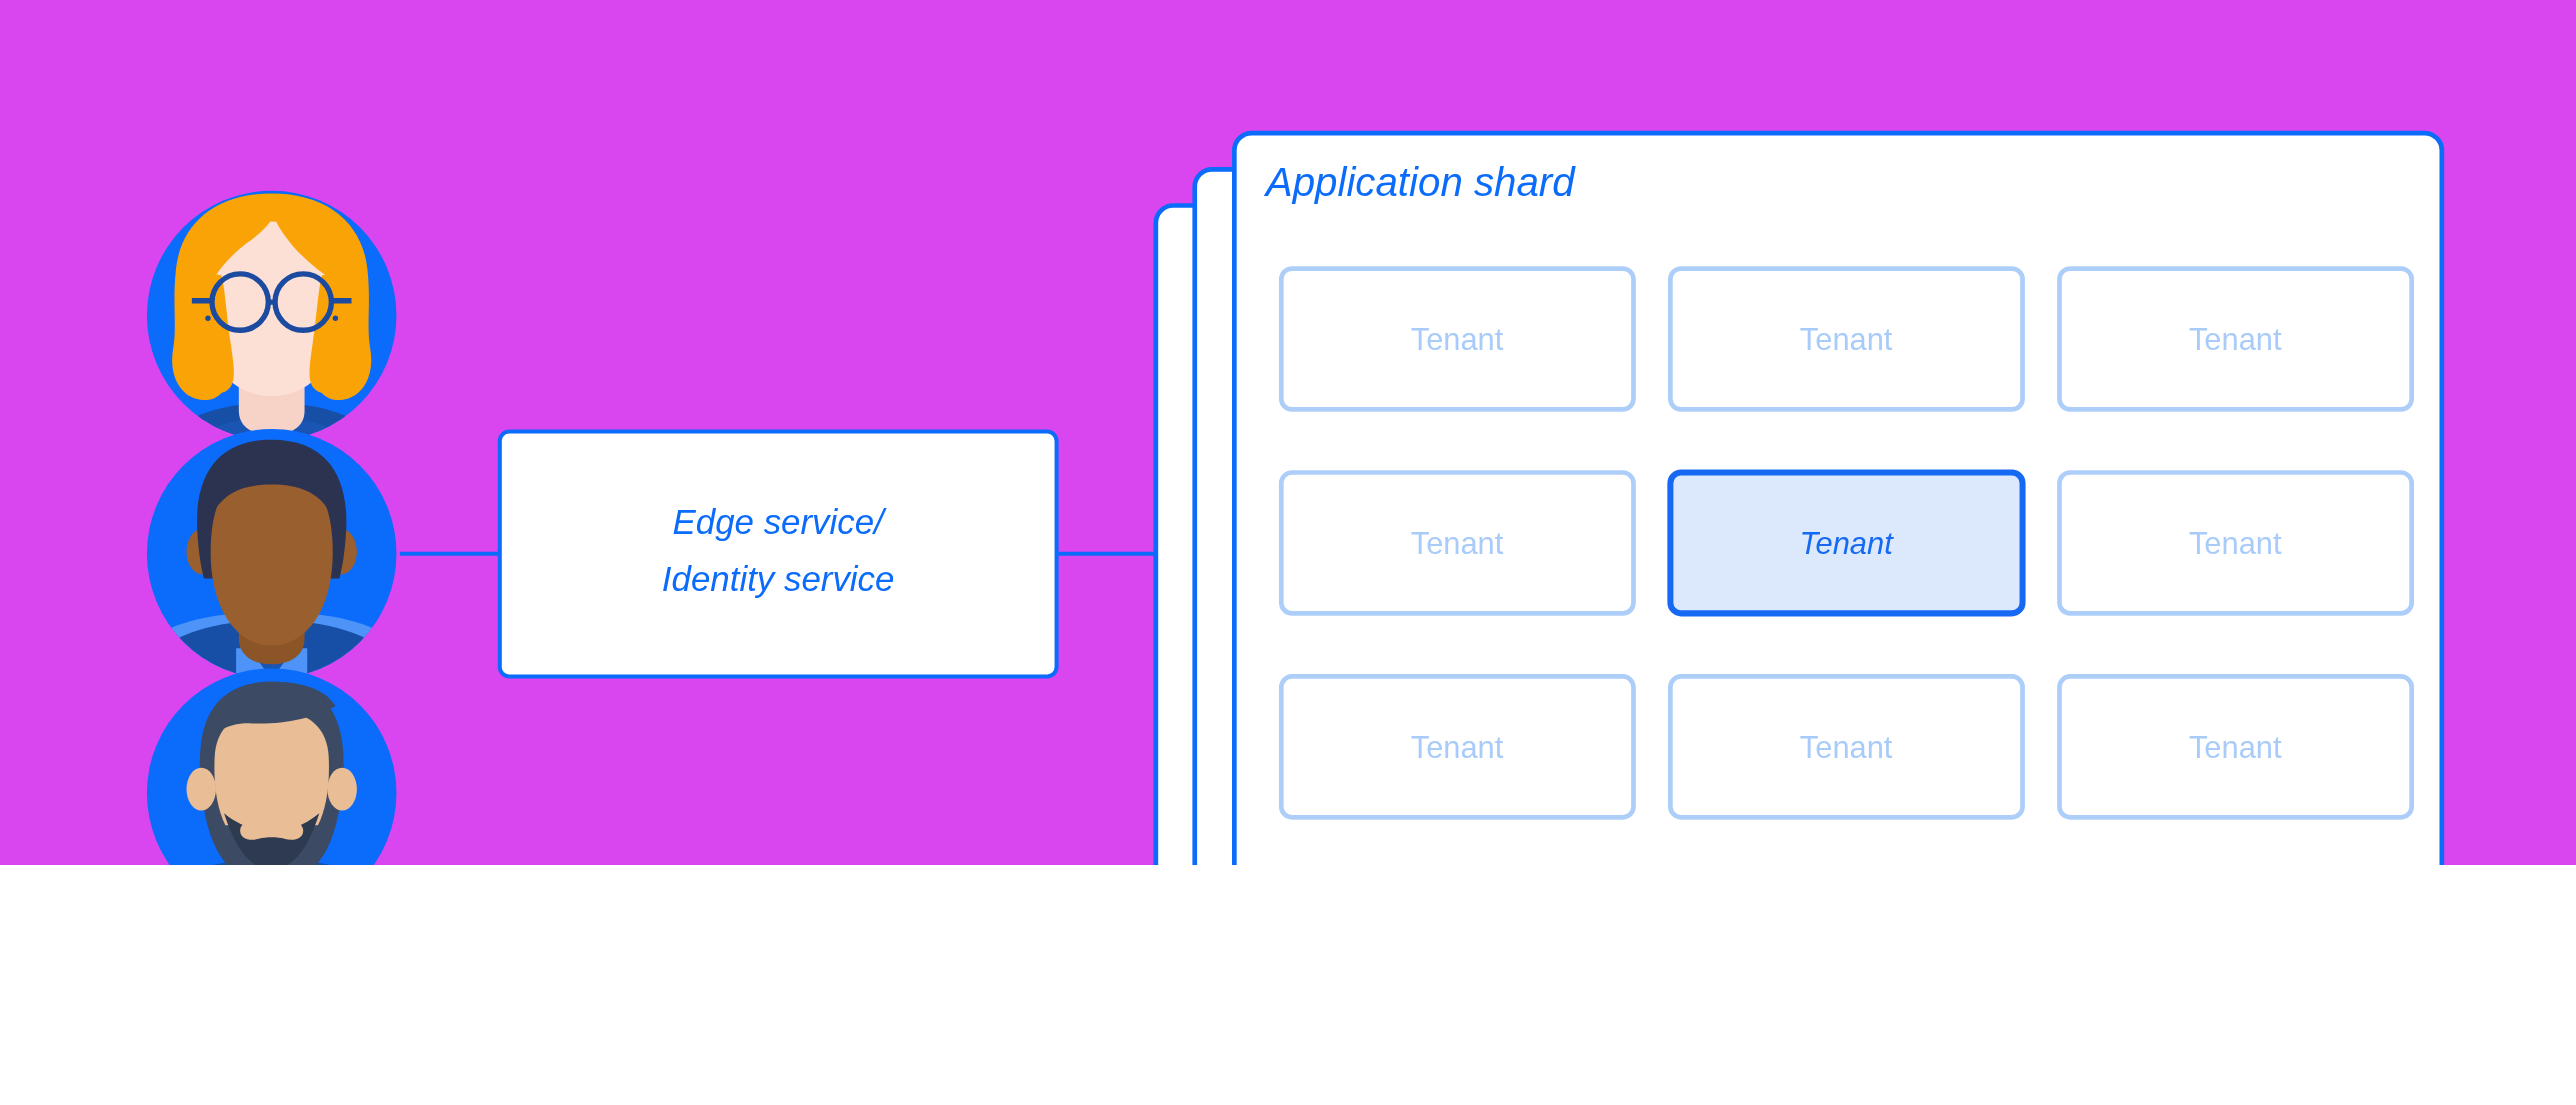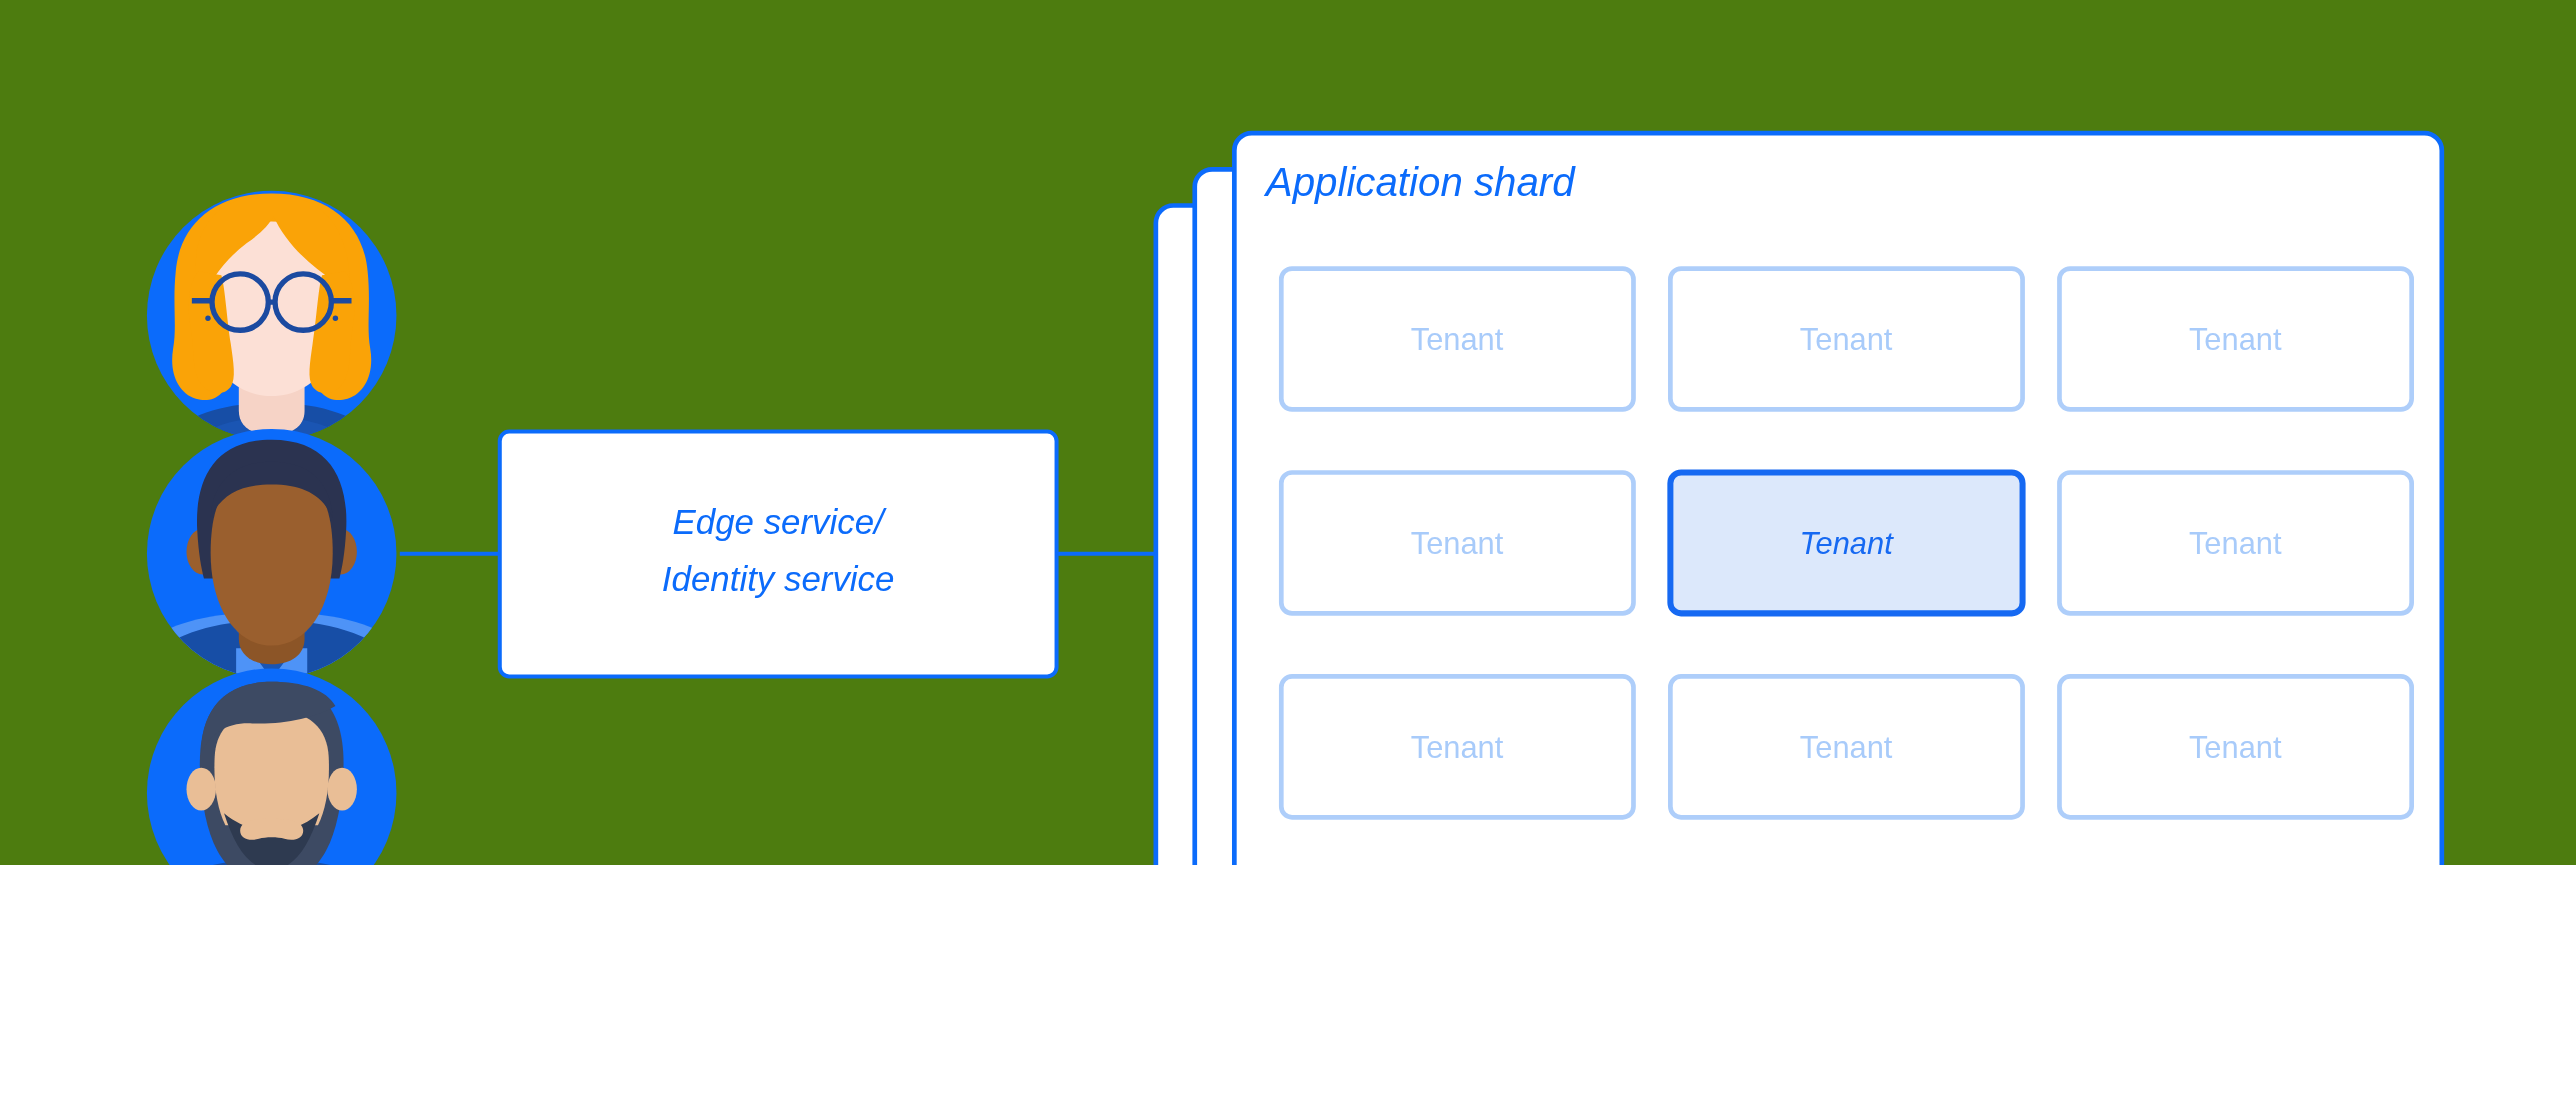--- a/index.html
+++ b/index.html
@@ -8,21 +8,21 @@
     padding: 0;
     background: #ffffff;
   }
   body {
     font-family: "Liberation Sans", "DejaVu Sans", sans-serif;
   }
   #diagram-root {
     position: relative;
     width: 2576px;
     height: 865px;
-    background: #4d7c0f;
+    background: #d946ef;
     overflow: hidden;
   }
   #diagram-svg {
     position: absolute;
     left: 0;
     top: 0;
     width: 2576px;
     height: 1106px;
     display: block;
   }

